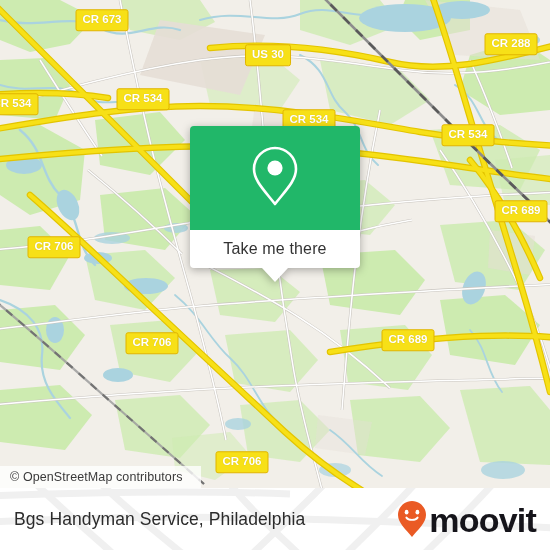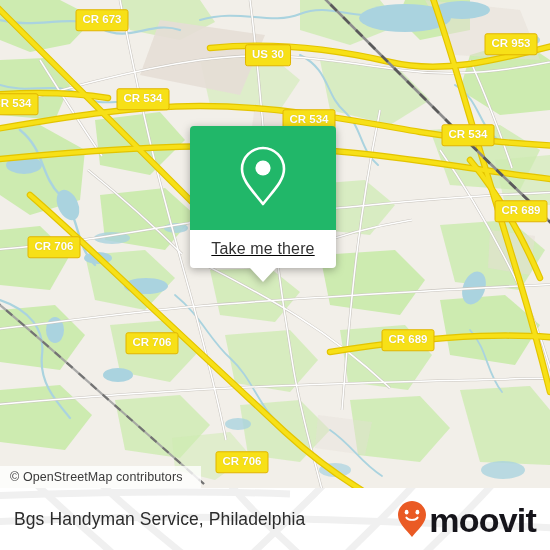--- a/index.html
+++ b/index.html
@@ -75,24 +75,23 @@
     white-space: nowrap;
     opacity: .75;
     transform: translate(-50%, -50%);
   }
 
   
   #callout {
     position: absolute;
     left: 190px;
     top: 126px;
-    width: 146px;
+    width: 170px;
     z-index: 50;
     filter: drop-shadow(0 2px 4px rgba(0,0,0,0.30));
-    text-decoration: underline;
   }
   #callout-head {
     height: 104px;
     background: #21b769;
     border-radius: 4px 4px 0 0;
     display: flex;
     align-items: center;
     justify-content: center;
   }
   #callout-body {
@@ -329,21 +328,21 @@
     <div class="place-label" style="left:231px; top:259px;">Hill</div>
 
     <div id="attribution">
       <span>© OpenStreetMap contributors</span>
     </div>
   </div>
 
   <div id="shields">
     <div class="shield" style="left:89px;  top:20px;margin-left:13px;">CR 673</div>
     <div class="shield" style="left:268px; top:55px;">US 30</div>
-    <div class="shield" style="left:511px; top:44px;">CR 953</div>
+    <div class="shield" style="left:511px; top:44px;">CR 288</div>
     <div class="shield" style="left:12px;  top:104px;">CR 534</div>
     <div class="shield" style="left:143px; top:99px;">CR 534</div>
     <div class="shield" style="left:309px; top:120px;">CR 534</div>
     <div class="shield" style="left:468px; top:135px;">CR 534</div>
     <div class="shield" style="left:521px; top:211px;">CR 689</div>
     <div class="shield" style="left:54px;  top:247px;">CR 706</div>
     <div class="shield" style="left:152px; top:343px;">CR 706</div>
     <div class="shield" style="left:408px; top:340px;">CR 689</div>
     <div class="shield" style="left:242px; top:462px;">CR 706</div>
   </div>

